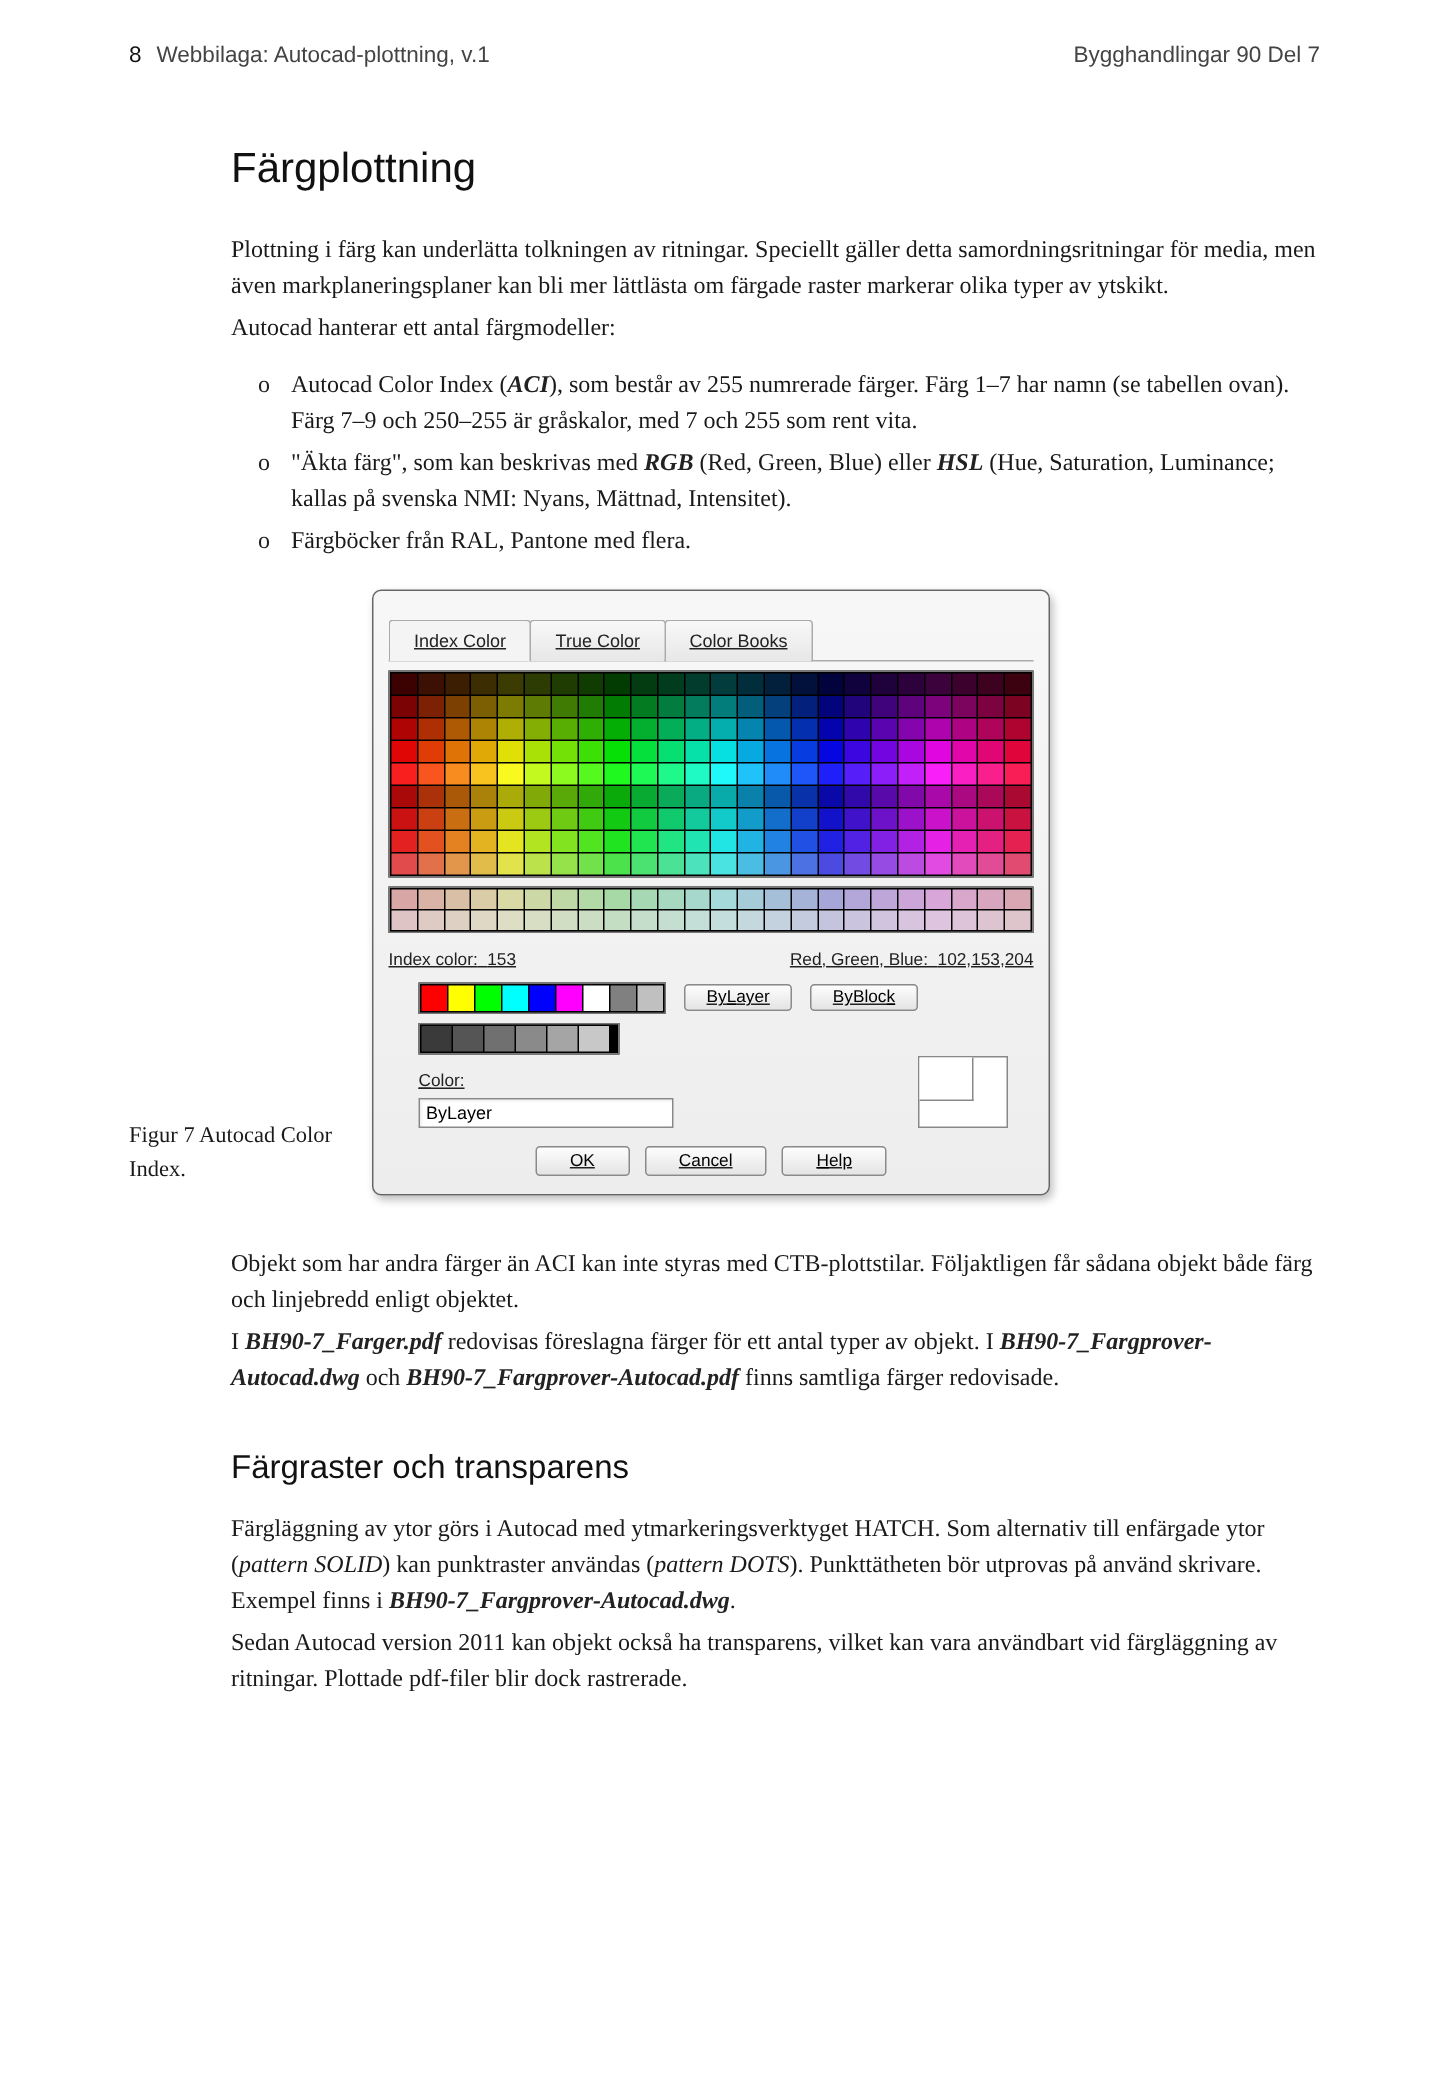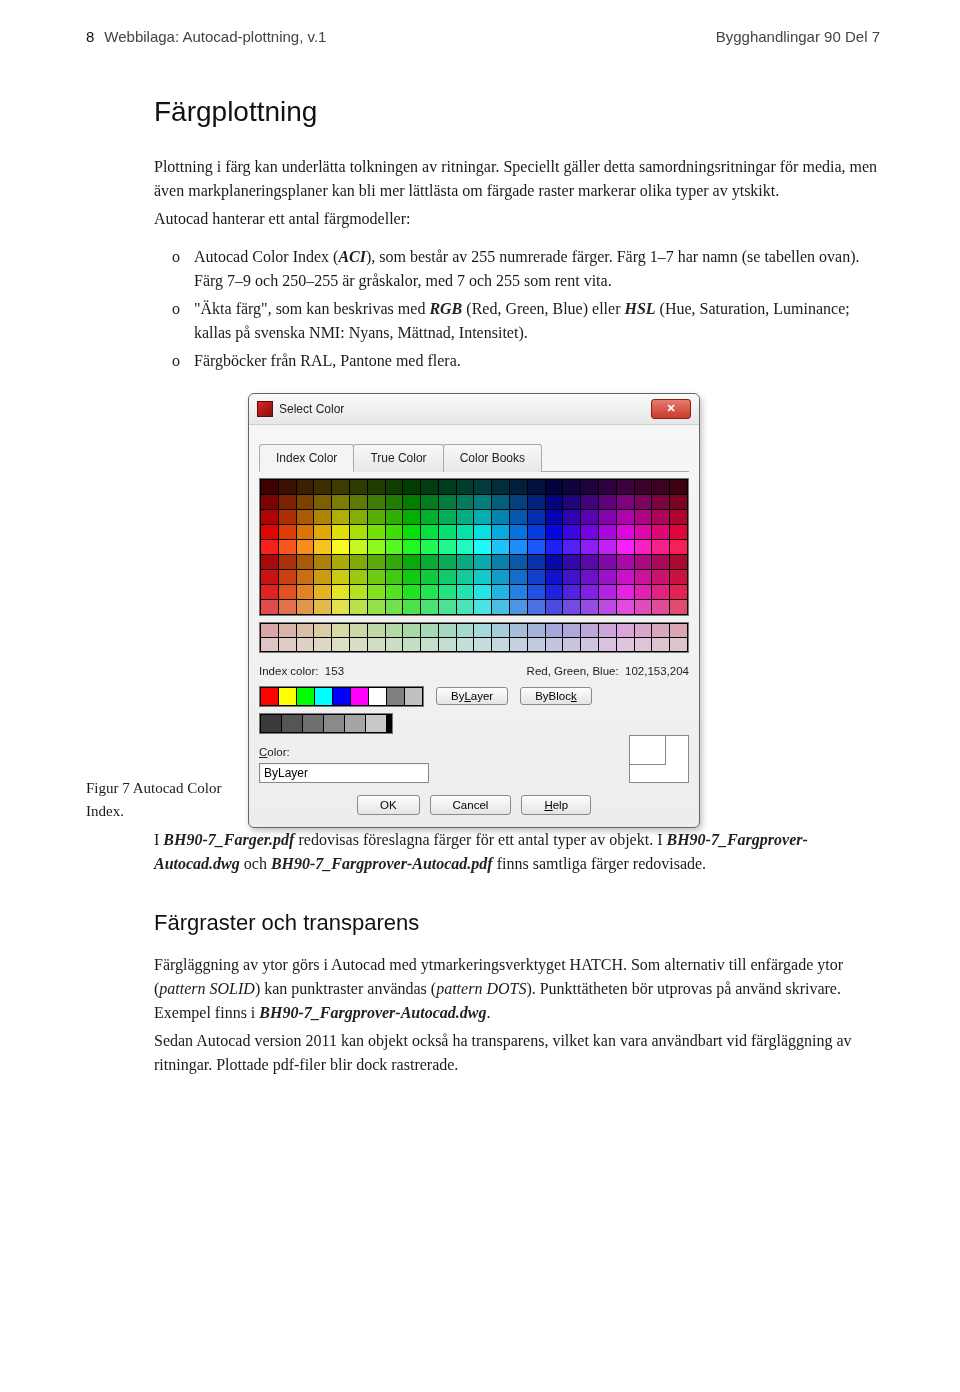--- a/index.html
+++ b/index.html
@@ -100,21 +100,21 @@
   .dlg-close{
     width:38px;height:18px;
     border-radius:3px;
     background:linear-gradient(#e67b70,#c93a2b);
     border:1px solid #8b2218;
     color:#fff;
     display:flex;align-items:center;justify-content:center;
     font-size:11px;font-weight:bold;
     cursor:default;
   }
-  .dlg-body{padding:18px 10px 12px 10px;}
+  .dlg-body{padding:18px 10px 12px 10px;text-decoration:underline;}
   .tabs{
     display:flex;
     gap:0;
     border-bottom:1px solid #aaa;
     margin-bottom:6px;
   }
   .tab{
     padding:4px 16px;
     border:1px solid #aaa;
     border-bottom:none;
@@ -216,21 +216,21 @@
     font-size:12px;
     box-shadow:inset 1px 1px 2px rgba(0,0,0,.08);
   }
   .bottom-btns{
     display:flex;
     justify-content:center;
     gap:10px;
     margin-top:12px;
   }
   .bottom-btns .btn{padding:3px 22px;}
-  .flex-between{display:flex;justify-content:space-between;align-items:flex-end;}
+  .flex-between{display:flex;align-items:flex-end;margin-left:20px;}
 </style>
 </head>
 <body>
 
 <div class="page">
 
   <div class="header">
     <div class="left">
       <span class="pagenum">8</span>
       <span>Webbilaga: Autocad-plottning, v.1</span>
@@ -252,27 +252,20 @@
     </li>
     <li>
       <span>Färgböcker från RAL, Pantone med flera.</span>
     </li>
   </ul>
 
   <div class="figure-wrap">
     <div class="figure-caption">Figur 7  Autocad Color Index.</div>
 
     <div class="dlg-outer">
-      <div class="dlg-title">
-        <div class="t-left">
-          <span class="app-icon"></span>
-          <span>Select Color</span>
-        </div>
-        <div class="dlg-close">✕</div>
-      </div>
       <div class="dlg-body">
         <div class="tabs">
           <div class="tab active">Index Color</div>
           <div class="tab">True Color</div>
           <div class="tab">Color Books</div>
         </div>
 
         <div class="palette-main" id="pal-main">
             <div class="sw" style="background: rgb(60, 2, 2);"></div>
             <div class="sw" style="background: rgb(60, 16, 2);"></div>
@@ -584,20 +577,21 @@
 
         <div class="bottom-btns">
           <button class="btn">OK</button>
           <button class="btn">Cancel</button>
           <button class="btn"><span class="ul">H</span>elp</button>
         </div>
       </div>
     </div>
   </div>
 
+  <p class="body" style="margin-top:34px;">Objekt som har andra färger än ACI kan inte styras med CTB-plottstilar. Följaktligen får sådana objekt både färg och linjebredd enligt objektet.</p>
 
   <p class="body" style="">
     <span>I </span><span class="bolditalic">BH90-7_Farger.pdf</span><span> redovisas föreslagna färger för ett antal typer av objekt. I </span><span class="bolditalic">BH90-7_Fargprover-Autocad.dwg</span><span> och </span><span class="bolditalic">BH90-7_Fargprover-Autocad.pdf</span><span> finns samtliga färger redovisade.</span>
   </p>
 
   <h3 class="subsection">Färgraster och transparens</h3>
 
   <p class="body">
     <span>Färgläggning av ytor görs i Autocad med ytmarkeringsverktyget HATCH. Som alternativ till enfärgade ytor (</span><span class="italic">pattern SOLID</span><span>) kan punktraster användas (</span><span class="italic">pattern DOTS</span><span>). Punkttätheten bör utprovas på använd skrivare. Exempel finns i </span><span class="bolditalic">BH90-7_Fargprover-Autocad.dwg</span><span>.</span>
   </p>

